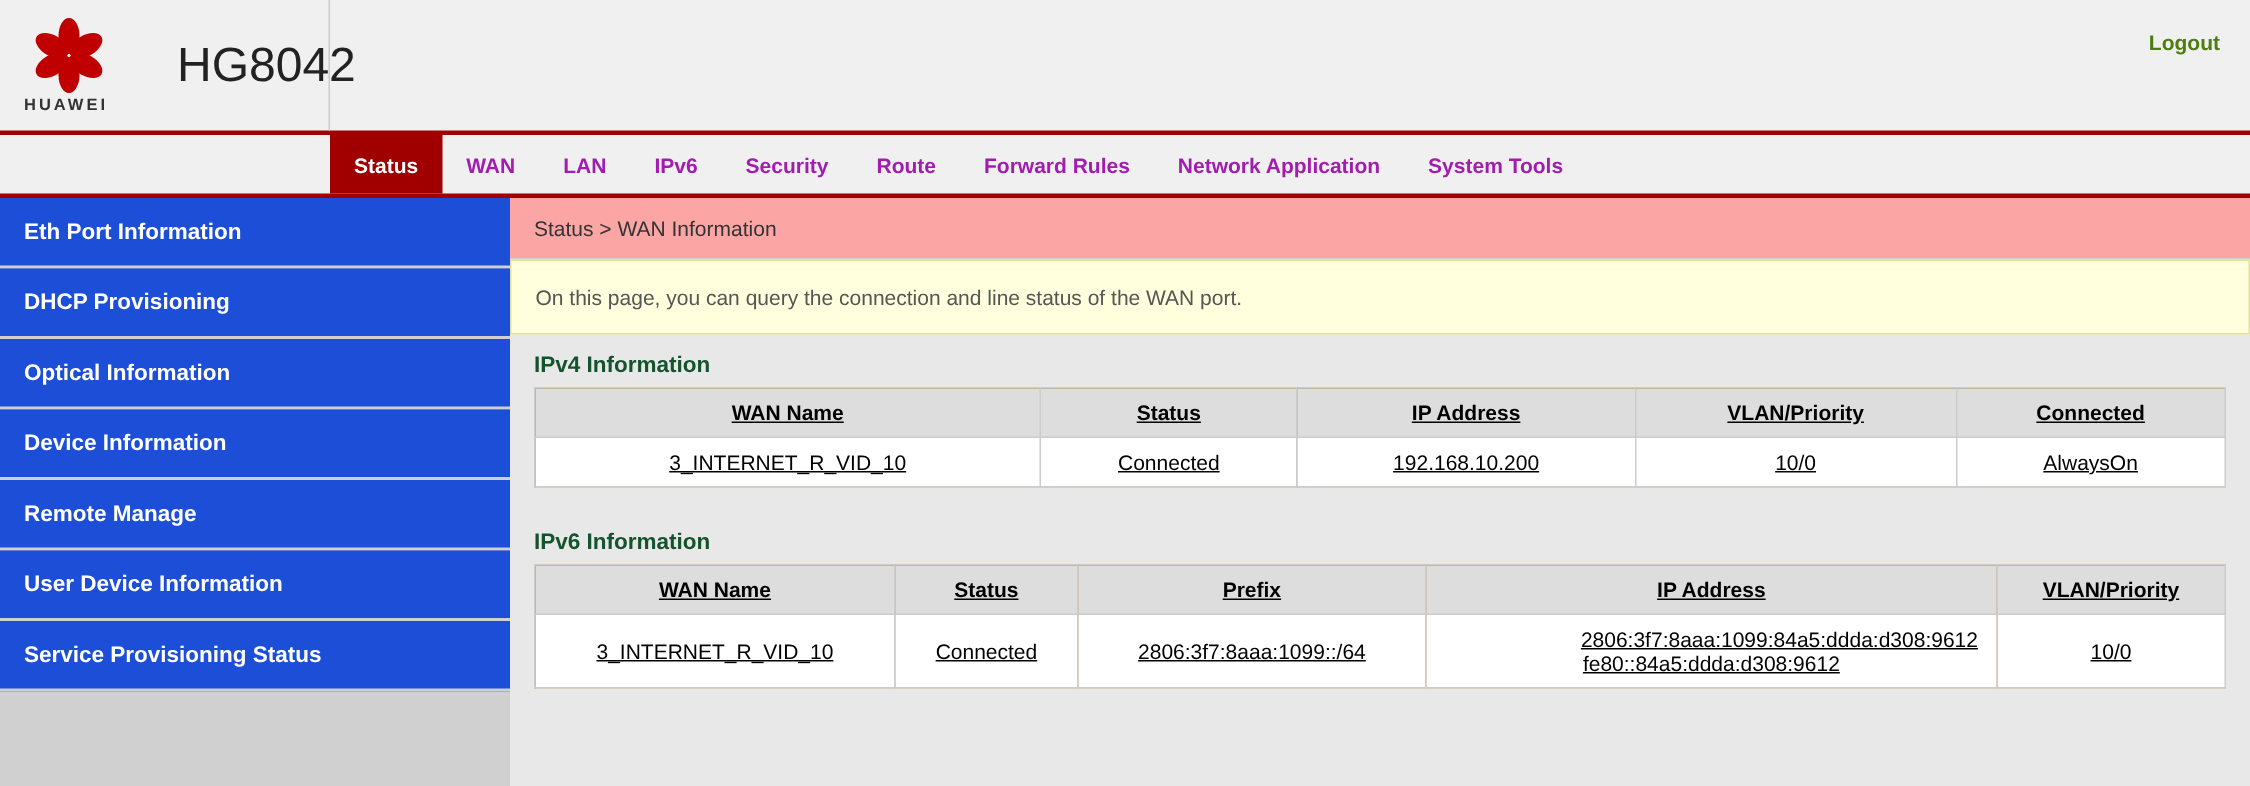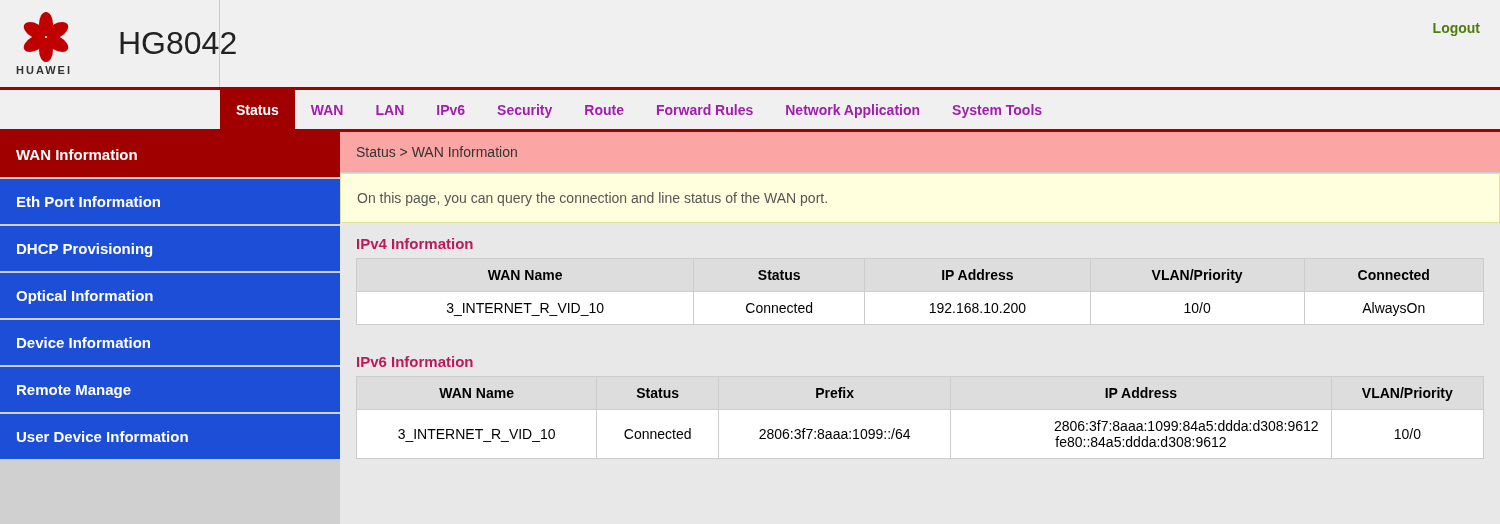--- a/index.html
+++ b/index.html
@@ -132,29 +132,30 @@
       background: #ffffdd;
       border: 1px solid #e0e0a0;
       font-size: 14px;
       color: #555;
     }
 
     
     .section-title {
       font-size: 15px;
       font-weight: bold;
-      color: #be185d;
+      color: #14532d;
       padding: 12px 16px 6px 16px;
     }
     .data-table {
       width: calc(100% - 32px);
       margin: 0 16px 16px 16px;
       border-collapse: collapse;
       background: #a16207;
       font-size: 14px;
+      text-decoration: underline;
     }
     .data-table th {
       background: #ddd;
       font-weight: bold;
       padding: 8px 12px;
       text-align: center;
       border: 1px solid #ccc;
     }
     .data-table td {
       padding: 8px 12px;
@@ -198,27 +199,27 @@
   <div class="nav-item">Security</div>
   <div class="nav-item">Route</div>
   <div class="nav-item">Forward Rules</div>
   <div class="nav-item">Network Application</div>
   <div class="nav-item">System Tools</div>
 </div>
 
 <div class="main-layout">
 
   <div class="sidebar">
-    <div class="sidebar-item active">WAN Information</div>
     <div class="sidebar-item">Eth Port Information</div>
     <div class="sidebar-item">DHCP Provisioning</div>
     <div class="sidebar-item">Optical Information</div>
     <div class="sidebar-item">Device Information</div>
     <div class="sidebar-item">Remote Manage</div>
     <div class="sidebar-item">User Device Information</div>
+    <div class="sidebar-item">Service Provisioning Status</div>
   </div>
 
   <div class="content">
     <div class="breadcrumb">Status &gt; WAN Information</div>
 
     <div class="info-box">On this page, you can query the connection and line status of the WAN port.</div>
 
     <div class="section-title">IPv4 Information</div>
     <table class="data-table">
       <thead>

